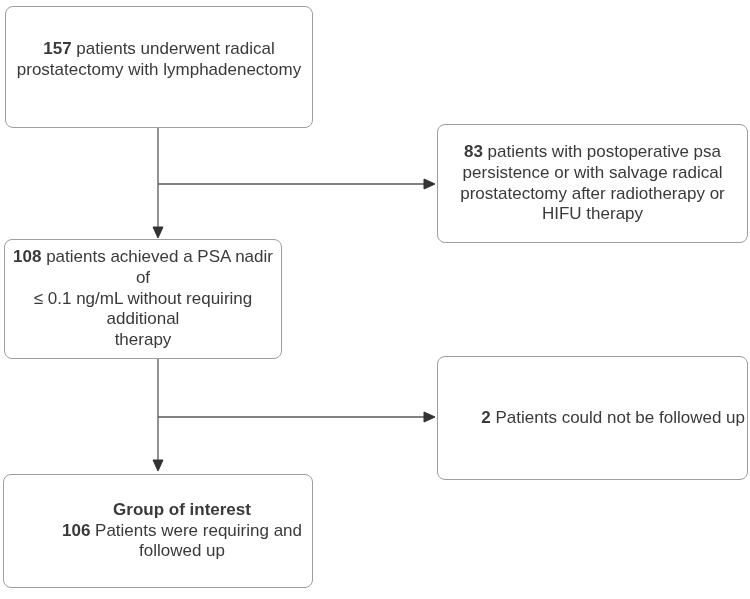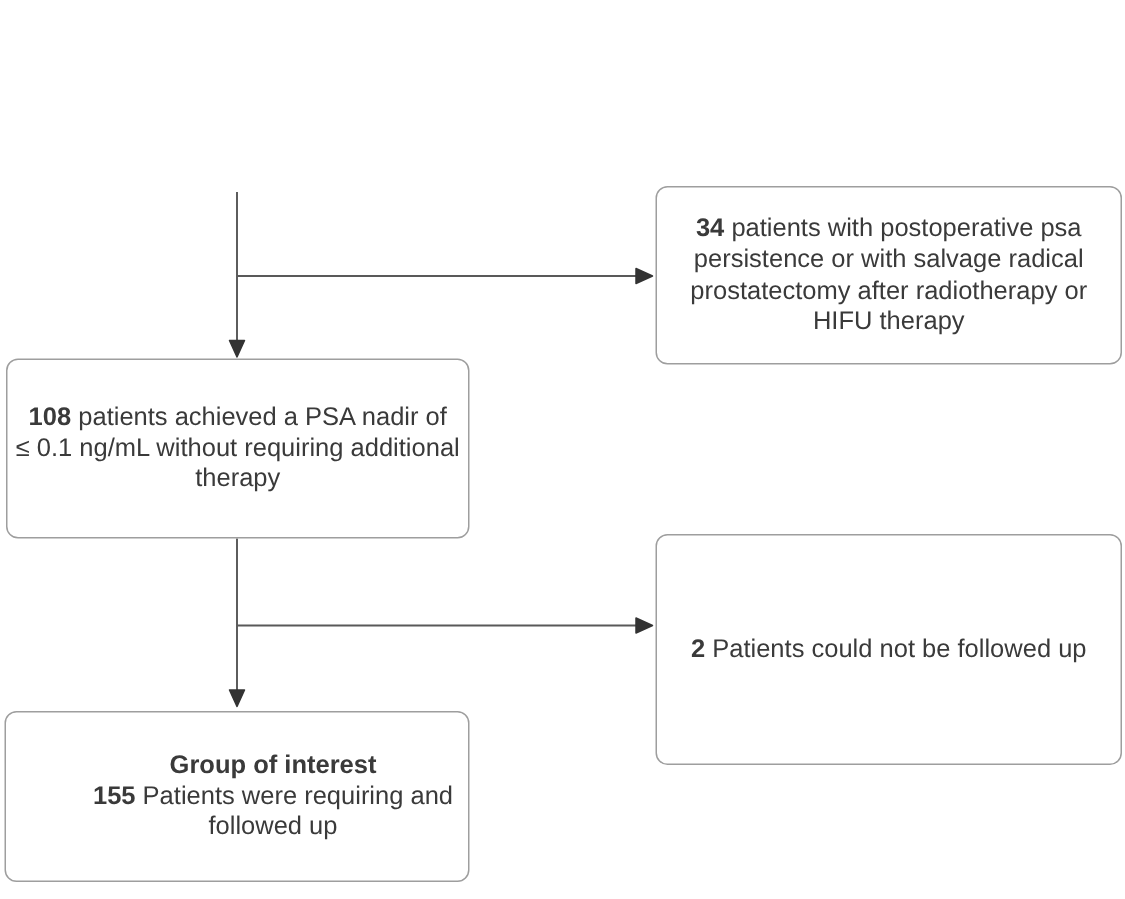--- a/index.html
+++ b/index.html
@@ -40,22 +40,22 @@
     font-size: 17px;
     line-height: 1.22;
   }
   .content { width: 100%; padding: 0 2px; }
   .bind-text { white-space: pre-line; }
   .num { font-weight: 700; }
   .title { font-weight: 700; }
   #box-a { left: 5px;   top: 6px;   width: 308px; height: 122px; }
   #box-a .content { transform: translateY(-7px); }
   #box-b { left: 437px; top: 124px; width: 311px; height: 119px; }
-  #box-c { left: 4px;   top: 239px; width: 309px; height: 120px; }
-  #box-d { left: 437px; top: 356px; width: 311px; height: 154px; }
+  #box-c { left: 4px;   top: 239px; width: 278px; height: 120px; }
+  #box-d { left: 437px; top: 356px; width: 311px; height: 124px; text-align: right; }
   #box-e { left: 3px;   top: 474px; width: 310px; height: 114px; padding-left: 48px; }
 </style>
 </head>
 <body>
 
 <div class="canvas">
 
   <svg class="arrows" viewBox="0 0 750 599" xmlns="http://www.w3.org/2000/svg">
     <g>
       <line x1="158" y1="128" x2="158" y2="228"></line>
@@ -68,39 +68,43 @@
     <g>
       <line x1="158" y1="359" x2="158" y2="461"></line>
       <polygon points="158,471 153,460 163,460"></polygon>
     </g>
     <g>
       <line x1="158" y1="417" x2="424" y2="417"></line>
       <polygon points="435,417 424,412 424,422"></polygon>
     </g>
   </svg>
 
+  <div class="flow-box" id="box-a">
+    <div class="content"><b class="num">157</b><span class="bind-text"> patients underwent radical
+prostatectomy with lymphadenectomy</span></div>
+  </div>
 
   <div class="flow-box" id="box-b">
-    <div class="content"><b class="num">34</b><span class="bind-text"> patients with postoperative psa
+    <div class="content"><b class="num">83</b><span class="bind-text"> patients with postoperative psa
 persistence or with salvage radical
 prostatectomy after radiotherapy or
 HIFU therapy</span></div>
   </div>
 
   <div class="flow-box" id="box-c">
     <div class="content"><b class="num">108</b><span class="bind-text"> patients achieved a PSA nadir of
 ≤ 0.1 ng/mL without requiring additional
 therapy</span></div>
   </div>
 
   <div class="flow-box" id="box-d">
     <div class="content"><b class="num">2</b><span class="bind-text"> Patients could not be followed up</span></div>
   </div>
 
   <div class="flow-box" id="box-e">
     <div class="content">
       <div class="title">Group of interest</div>
-      <div><b class="num">155</b><span class="bind-text"> Patients were requiring and
+      <div><b class="num">106</b><span class="bind-text"> Patients were requiring and
 followed up</span></div>
     </div>
   </div>
 
 </div>
 
 </body></html>

